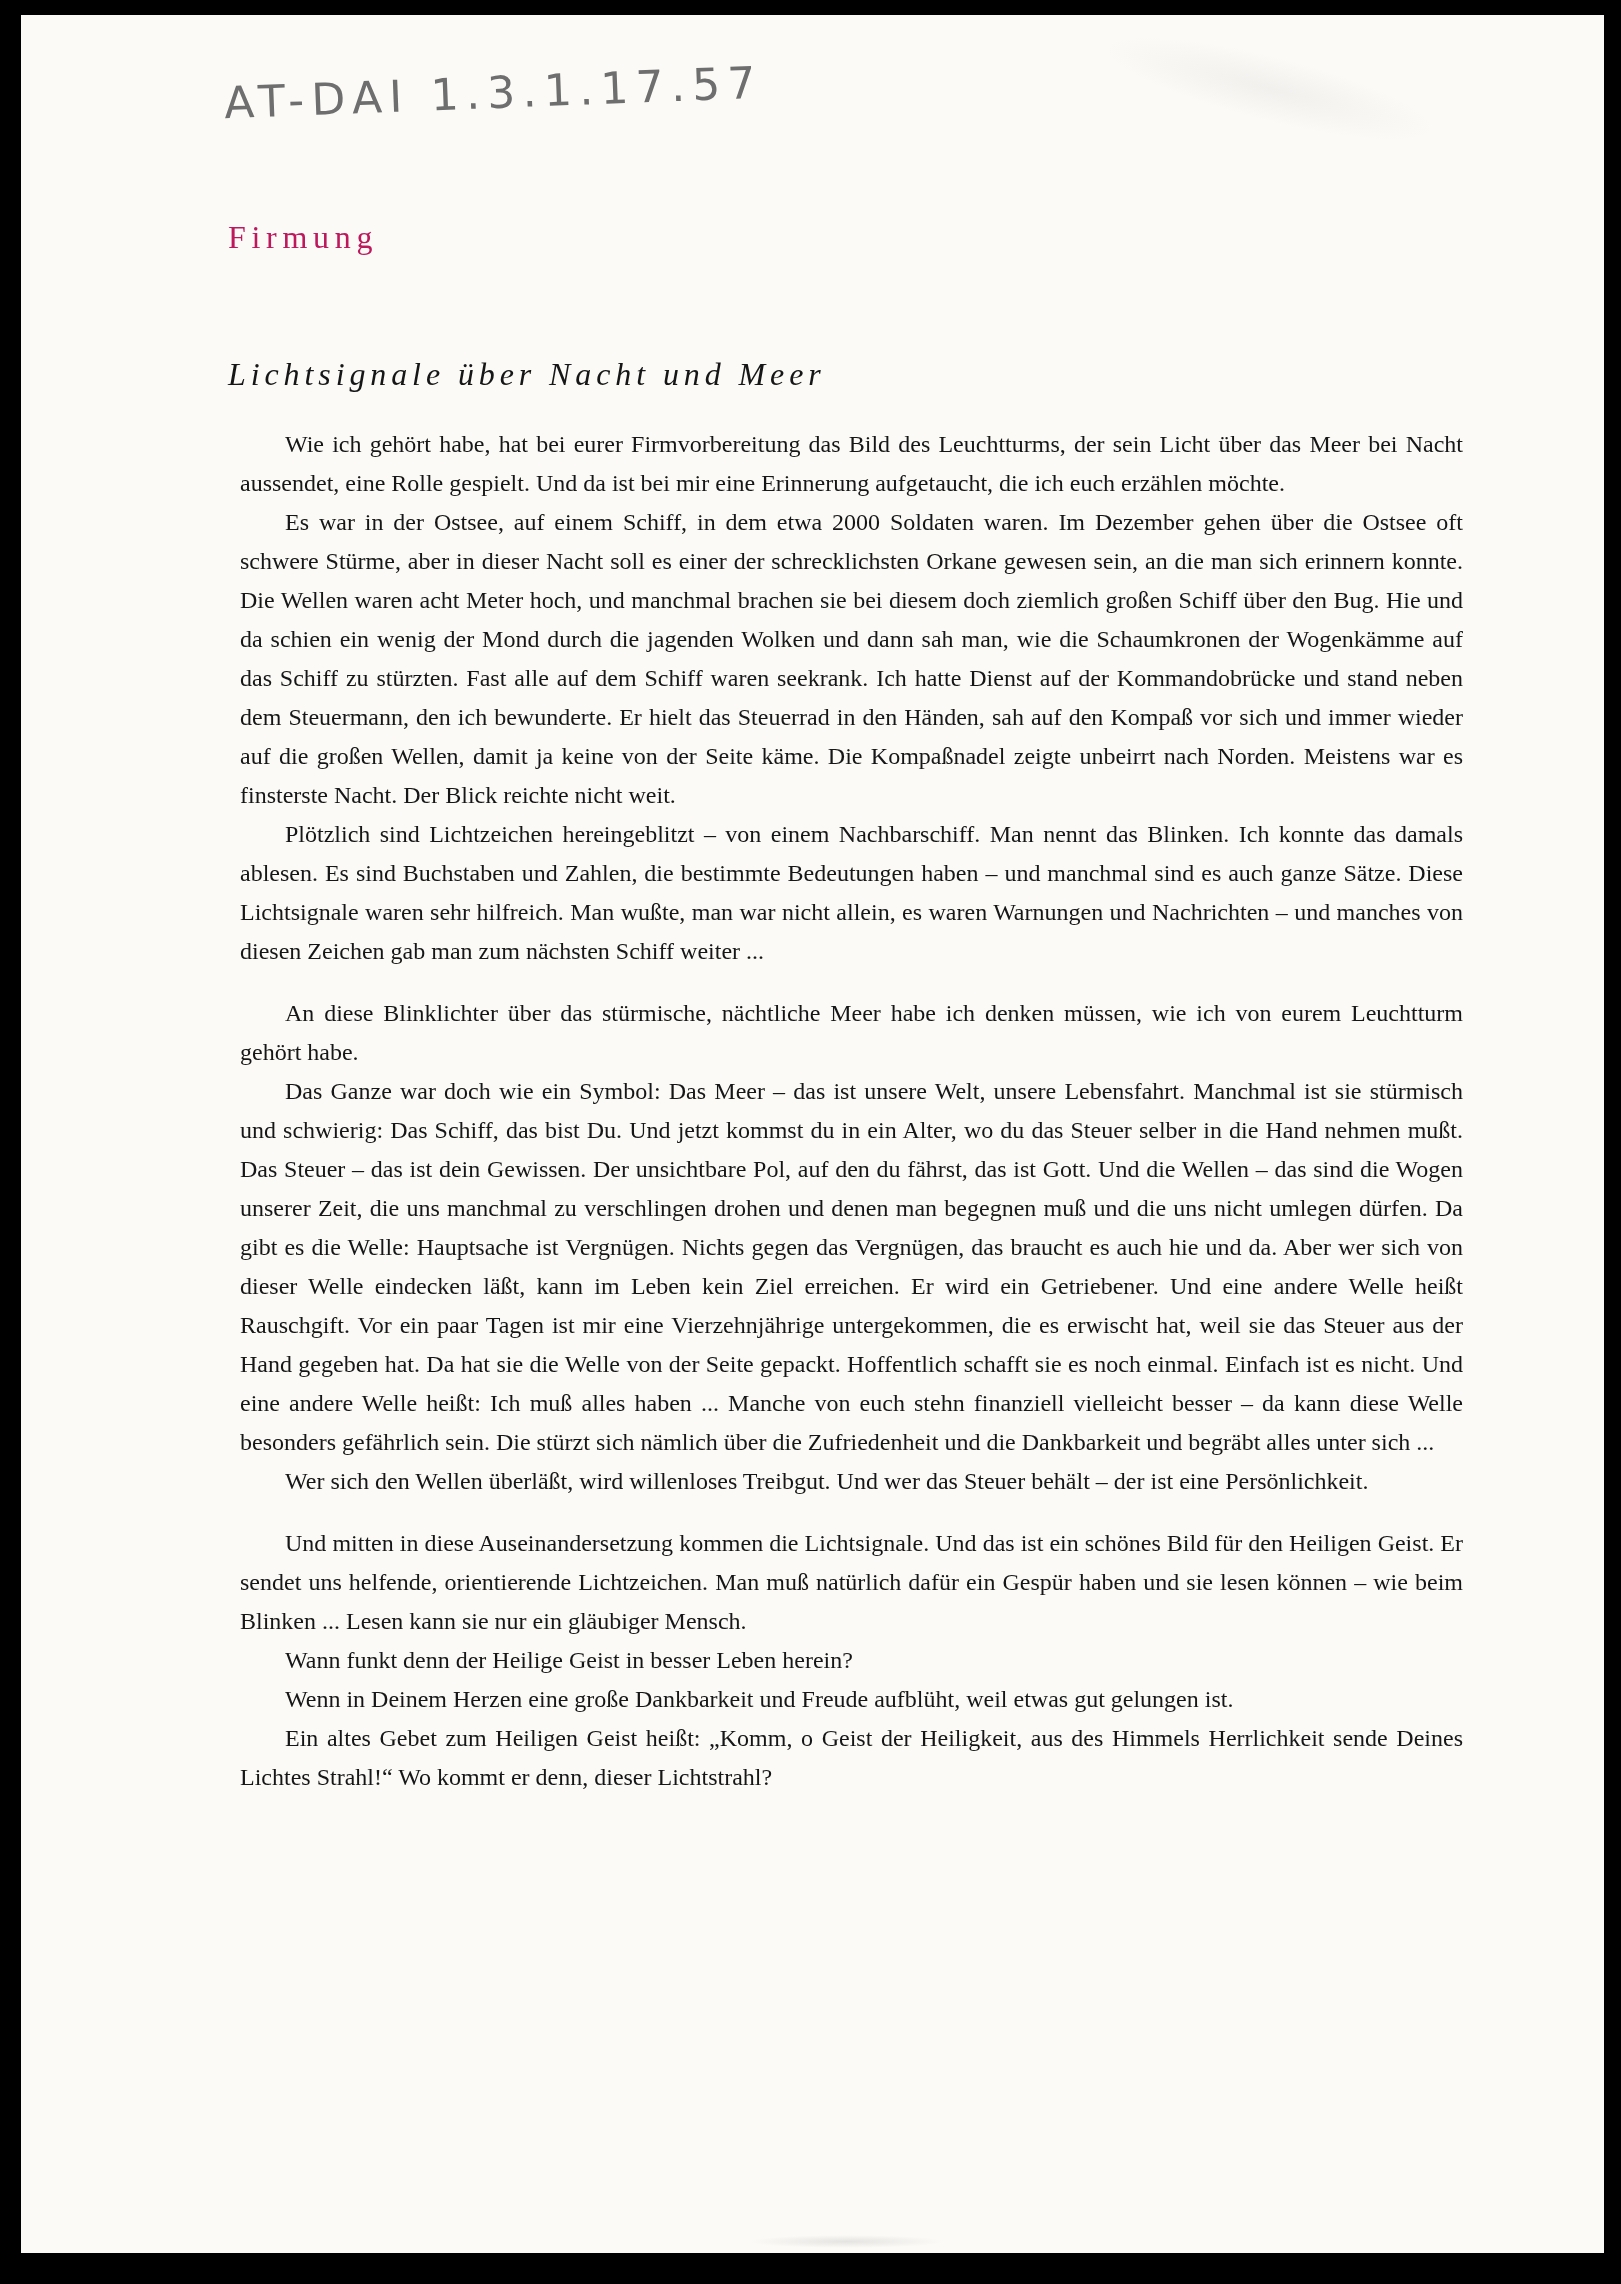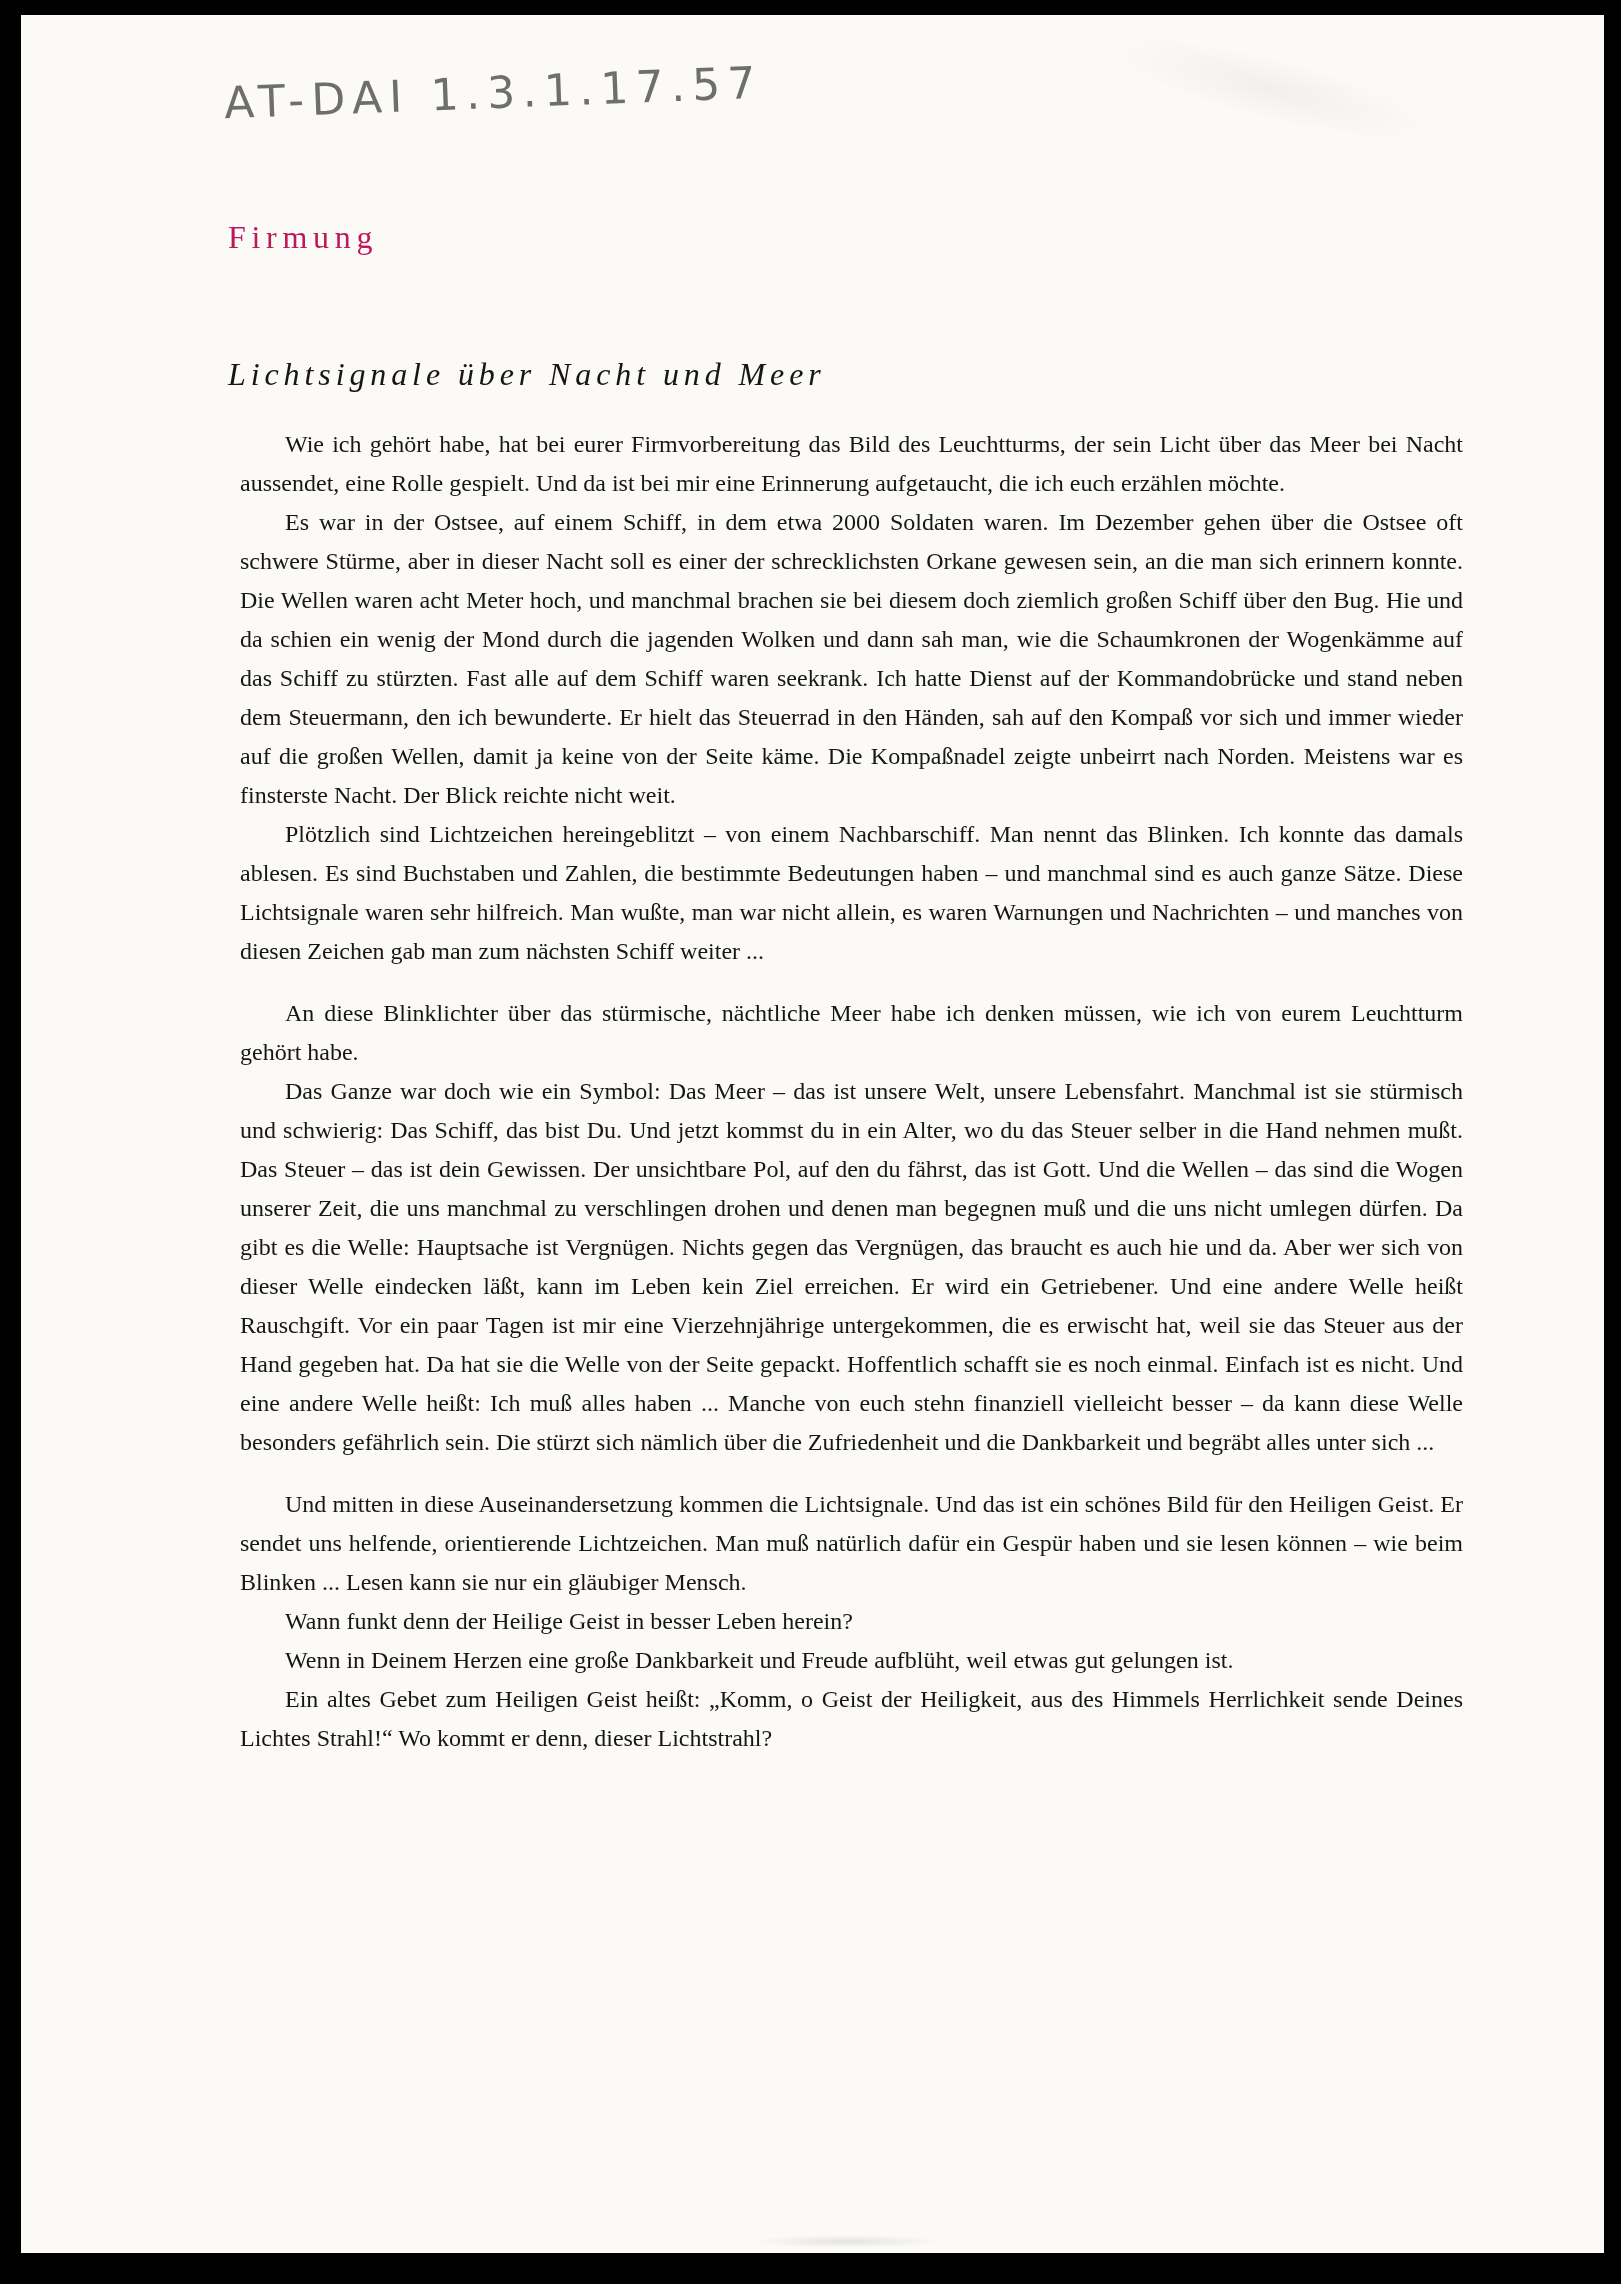--- a/index.html
+++ b/index.html
@@ -101,20 +101,21 @@
   </div>
 
   <h1 class="doc-heading">Lichtsignale über Nacht und Meer</h1>
 
   <div class="body-text">
     <p>Wie ich gehört habe, hat bei eurer Firmvorbereitung das Bild des Leuchtturms, der sein Licht über das Meer bei Nacht aussendet, eine Rolle gespielt. Und da ist bei mir eine Erinnerung aufgetaucht, die ich euch erzählen möchte.</p>
     <p>Es war in der Ostsee, auf einem Schiff, in dem etwa 2000 Soldaten waren. Im Dezember gehen über die Ostsee oft schwere Stürme, aber in dieser Nacht soll es einer der schrecklichsten Orkane gewesen sein, an die man sich erinnern konnte. Die Wellen waren acht Meter hoch, und manchmal brachen sie bei diesem doch ziemlich großen Schiff über den Bug. Hie und da schien ein wenig der Mond durch die jagenden Wolken und dann sah man, wie die Schaumkronen der Wogenkämme auf das Schiff zu stürzten. Fast alle auf dem Schiff waren seekrank. Ich hatte Dienst auf der Kommandobrücke und stand neben dem Steuermann, den ich bewunderte. Er hielt das Steuerrad in den Händen, sah auf den Kompaß vor sich und immer wieder auf die großen Wellen, damit ja keine von der Seite käme. Die Kompaßnadel zeigte unbeirrt nach Norden. Meistens war es finsterste Nacht. Der Blick reichte nicht weit.</p>
     <p>Plötzlich sind Lichtzeichen hereingeblitzt – von einem Nachbarschiff. Man nennt das Blinken. Ich konnte das damals ablesen. Es sind Buchstaben und Zahlen, die bestimmte Bedeutungen haben – und manchmal sind es auch ganze Sätze. Diese Lichtsignale waren sehr hilfreich. Man wußte, man war nicht allein, es waren Warnungen und Nachrichten – und manches von diesen Zeichen gab man zum nächsten Schiff weiter ...</p>
     <p class="gap-before">An diese Blinklichter über das stürmische, nächtliche Meer habe ich denken müssen, wie ich von eurem Leuchtturm gehört habe.</p>
     <p>Das Ganze war doch wie ein Symbol: Das Meer – das ist unsere Welt, unsere Lebensfahrt. Manchmal ist sie stürmisch und schwierig: Das Schiff, das bist Du. Und jetzt kommst du in ein Alter, wo du das Steuer selber in die Hand nehmen mußt. Das Steuer – das ist dein Gewissen. Der unsichtbare Pol, auf den du fährst, das ist Gott. Und die Wellen – das sind die Wogen unserer Zeit, die uns manchmal zu verschlingen drohen und denen man begegnen muß und die uns nicht umlegen dürfen. Da gibt es die Welle: Hauptsache ist Vergnügen. Nichts gegen das Vergnügen, das braucht es auch hie und da. Aber wer sich von dieser Welle eindecken läßt, kann im Leben kein Ziel erreichen. Er wird ein Getriebener. Und eine andere Welle heißt Rauschgift. Vor ein paar Tagen ist mir eine Vierzehnjährige untergekommen, die es erwischt hat, weil sie das Steuer aus der Hand gegeben hat. Da hat sie die Welle von der Seite gepackt. Hoffentlich schafft sie es noch einmal. Einfach ist es nicht. Und eine andere Welle heißt: Ich muß alles haben ... Manche von euch stehn finanziell vielleicht besser – da kann diese Welle besonders gefährlich sein. Die stürzt sich nämlich über die Zufriedenheit und die Dankbarkeit und begräbt alles unter sich ...</p>
+    <p>Wer sich den Wellen überläßt, wird willenloses Treibgut. Und wer das Steuer behält – der ist eine Persönlichkeit.</p>
     <p class="gap-before">Und mitten in diese Auseinandersetzung kommen die Lichtsignale. Und das ist ein schönes Bild für den Heiligen Geist. Er sendet uns helfende, orientierende Lichtzeichen. Man muß natürlich dafür ein Gespür haben und sie lesen können – wie beim Blinken ... Lesen kann sie nur ein gläubiger Mensch.</p>
     <p>Wann funkt denn der Heilige Geist in besser Leben herein?</p>
     <p>Wenn in Deinem Herzen eine große Dankbarkeit und Freude aufblüht, weil etwas gut gelungen ist.</p>
     <p>Ein altes Gebet zum Heiligen Geist heißt: „Komm, o Geist der Heiligkeit, aus des Himmels Herrlichkeit sende Deines Lichtes Strahl!“ Wo kommt er denn, dieser Lichtstrahl?</p>
   </div>
 
   <div class="smudge"></div>
 
 </div>
 

